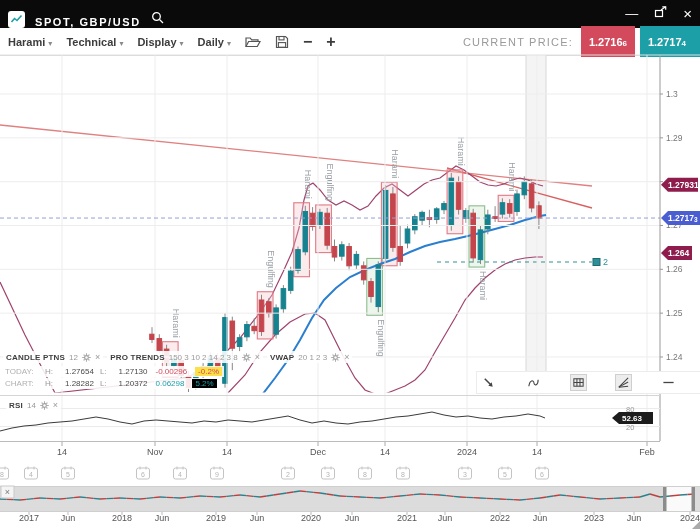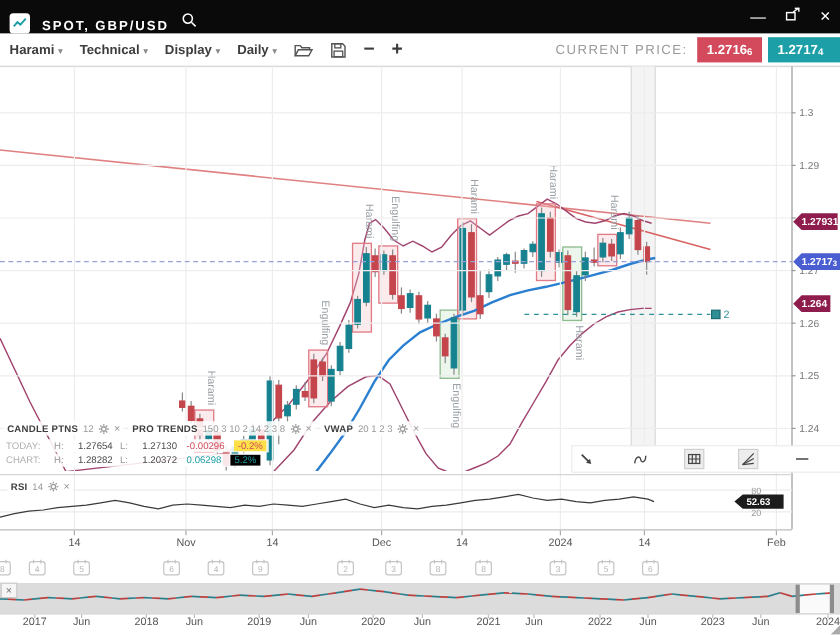--- a/index.html
+++ b/index.html
@@ -12,21 +12,21 @@
   .wincontrols{position:absolute;right:8px;top:0;height:28px;display:flex;align-items:center;gap:16px;color:#fff;}
   .winbtn{color:#fff;font-size:13px;line-height:28px;cursor:default;}
   .toolbar{position:absolute;left:0;top:28px;width:700px;height:27px;background:#fff;border-bottom:1px solid #d9d9d9;display:flex;align-items:center;}
   .menu{font-size:11px;font-weight:bold;color:#3c3c3c;margin-left:14px;white-space:nowrap;}
   .menu:first-child{margin-left:8px;}
   .caret{color:#8a8a8a;font-size:8px;}
   .tbicon{margin-left:14px;display:flex;align-items:center;}
   .zbtn{font-size:16px;font-weight:bold;color:#3c3c3c;margin-left:14px;line-height:16px;}
   .cp-wrap{position:absolute;right:0;top:28px;height:27px;display:flex;align-items:center;}
   .cp-label{font-size:11px;color:#9a9a9a;letter-spacing:1.2px;margin-right:8px;}
-  .pricebadge{height:21px;min-width:54px;display:flex;align-items:center;justify-content:center;color:#fff;font-size:11px;font-weight:bold;}
+  .pricebadge{height:31px;min-width:54px;display:flex;align-items:center;justify-content:center;color:#fff;font-size:11px;font-weight:bold;}
   .pricebadge .pip{font-size:8px;margin-top:4px;}
   .badge-bid{background:#d24a5c;margin-right:5px;}
   .badge-ask{background:#1c9fa6;padding-right:6px;}
   .legendbox{position:absolute;z-index:5;display:flex;align-items:center;font-size:8px;white-space:nowrap;}
   .lg-chunk{background:rgba(255,255,255,.88);padding:1px 3px;display:flex;align-items:center;}
   .lg-name{font-weight:bold;color:#3e3e3e;letter-spacing:.2px;}
   .lg-params{color:#9a9a9a;margin-left:4px;}
   .lg-x{color:#9a9a9a;margin-left:4px;font-size:9px;}
   .gear{margin-left:4px;display:inline-flex;}
   .valrow{position:absolute;z-index:5;font-size:8px;display:flex;align-items:center;background:rgba(255,255,255,.88);padding:1px 2px;white-space:nowrap;}

